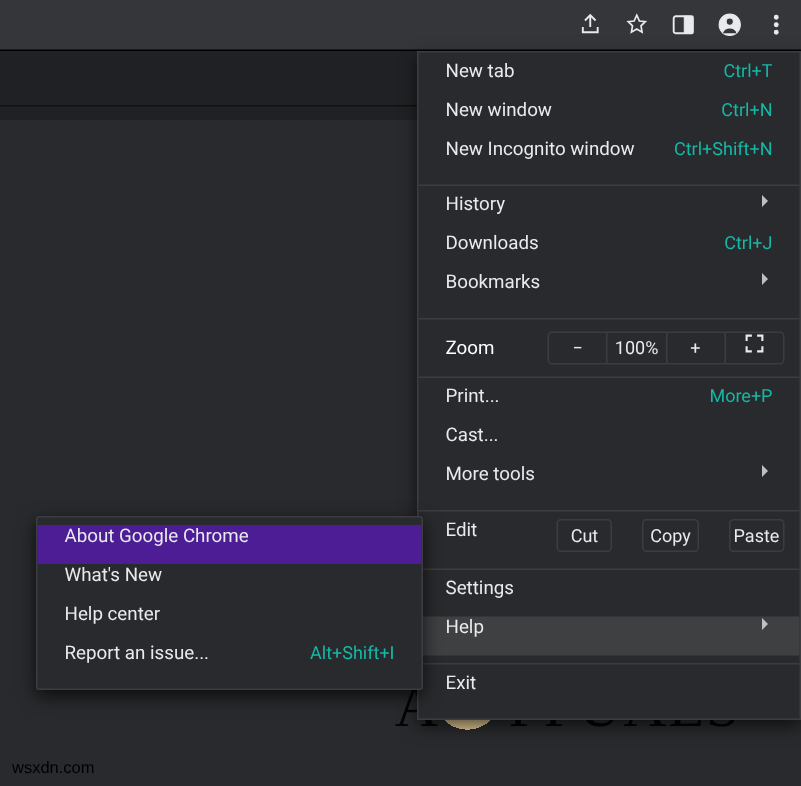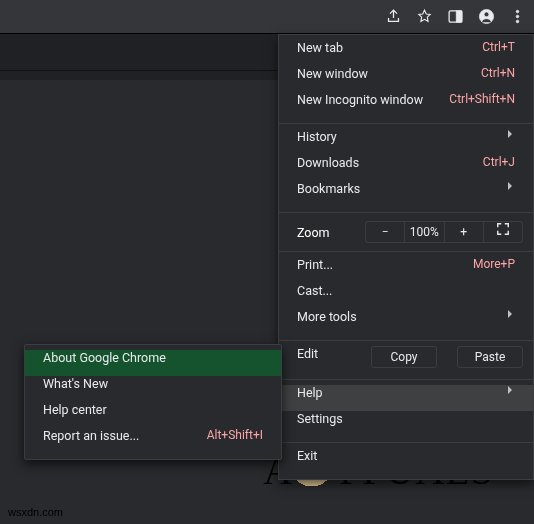--- a/index.html
+++ b/index.html
@@ -50,21 +50,21 @@
     z-index: 20;
   }
   .row {
     display: flex;
     height: 26px;
     padding: 0 18px;
     justify-content: space-between;
     cursor: default;
   }
   .row .lbl { color: #e8eaed; }
-  .row .sc  { color: #fca5a5; font-size: 12px; }
+  .row .sc  { color: #14b8a6; font-size: 12px; }
   .row.highlight { background: #3f4042; }
   .chev { width:10px; height:10px; fill:#bdc1c6; }
   .sep { height:1px; background:#3c3d40; margin:5px 0; }
 
   .zoom-row {
     display:flex; align-items:center; height:28px; padding:0 10px 0 18px;
   }
   .zoom-row .zlabel { flex:0 0 68px; color:#ffffff; }
   .zoom-box { flex:1; display:flex; align-items:center; border:1px solid #3c3d40; border-radius:3px; height:22px;}
   .zcell{flex:1; text-align:center; color:#e8eaed; font-size:12px; border-right:1px solid #3c3d40; line-height:20px;}
@@ -83,21 +83,21 @@
     width: 258px;
     background: #292a2d;
     border: 1px solid #3c3d40;
     box-shadow: 0 4px 12px rgba(0,0,0,.7);
     padding: 5px 0;
     z-index: 30;
     border-radius:2px;
   }
   .submenu .row { padding: 0 18px; height:26px;}
   .submenu .row .sc{ font-size:12px;}
-  .submenu .row.highlight{ background:#14532d;}
+  .submenu .row.highlight{ background:#4c1d95;}
 
   
   .brand {
     position:absolute; bottom:30px; right:40px; color:#000; font-family: Georgia, serif;
     font-size:40px; letter-spacing:1px; z-index:1; display:flex; align-items:center;
     opacity:.9; font-weight:400;
   }
   .brand-logo{width:44px;height:44px;border-radius:50%;background:radial-gradient(circle at 40% 35%, #f4d9a0 0 22px, transparent 22px);
      position:relative; margin:0 1px; display:inline-block; overflow:hidden;}
   .brand-logo::after{content:"";position:absolute;left:8px;top:4px;width:28px;height:10px;background:#3e7a3e;border-radius:4px 4px 0 0;}
@@ -216,34 +216,35 @@
     <span class="lbl">More tools</span>
     <svg class="chev" viewBox="0 0 10 10">
         <path d="M3 1l4 4-4 4z"></path>
       </svg>
   </div>
 
   <div class="sep"></div>
 
   <div class="edit-row">
     <span class="elabel">Edit</span>
+    <div class="ebtn">Cut</div>
     <div class="ebtn">Copy</div>
     <div class="ebtn">Paste</div>
   </div>
 
   <div class="sep"></div>
 
+  <div class="row">
+    <span class="lbl">Settings</span>
+  </div>
   <div class="row highlight">
     <span class="lbl">Help</span>
     <svg class="chev" viewBox="0 0 10 10">
         <path d="M3 1l4 4-4 4z"></path>
       </svg>
-  </div>
-  <div class="row">
-    <span class="lbl">Settings</span>
   </div>
 
   <div class="sep"></div>
 
   <div class="row">
     <span class="lbl">Exit</span>
   </div>
 </div>
 
 <div class="submenu">

